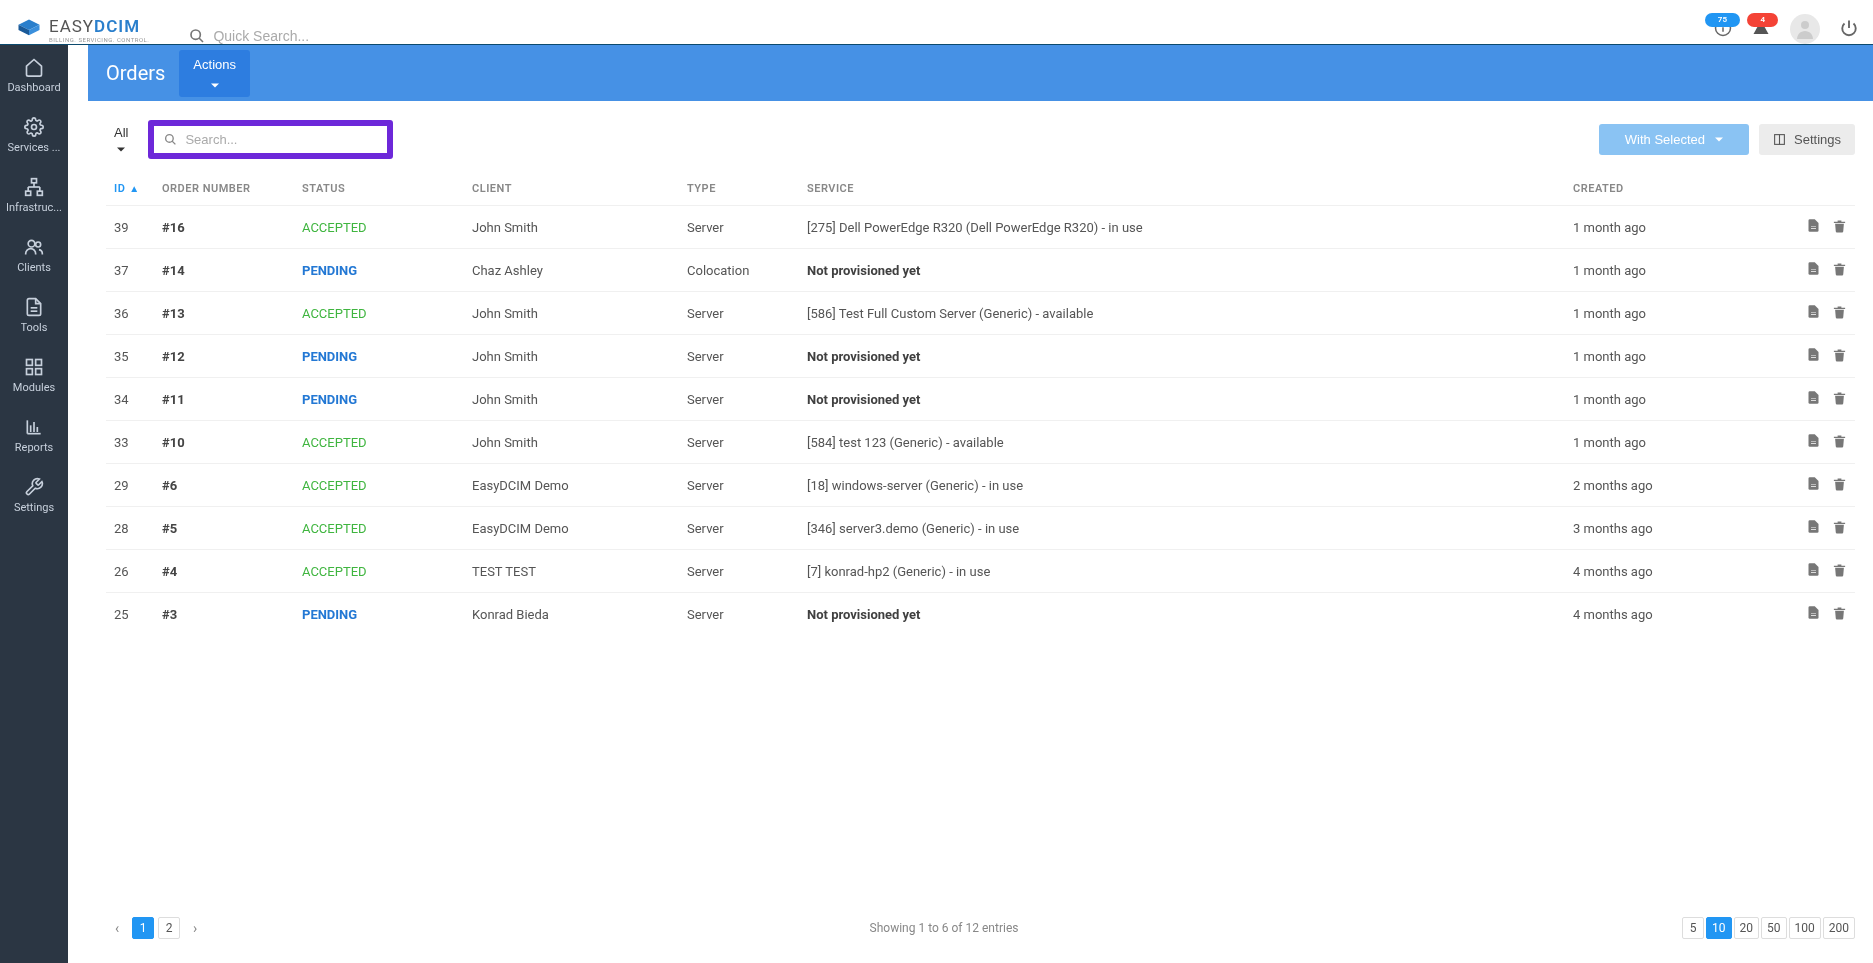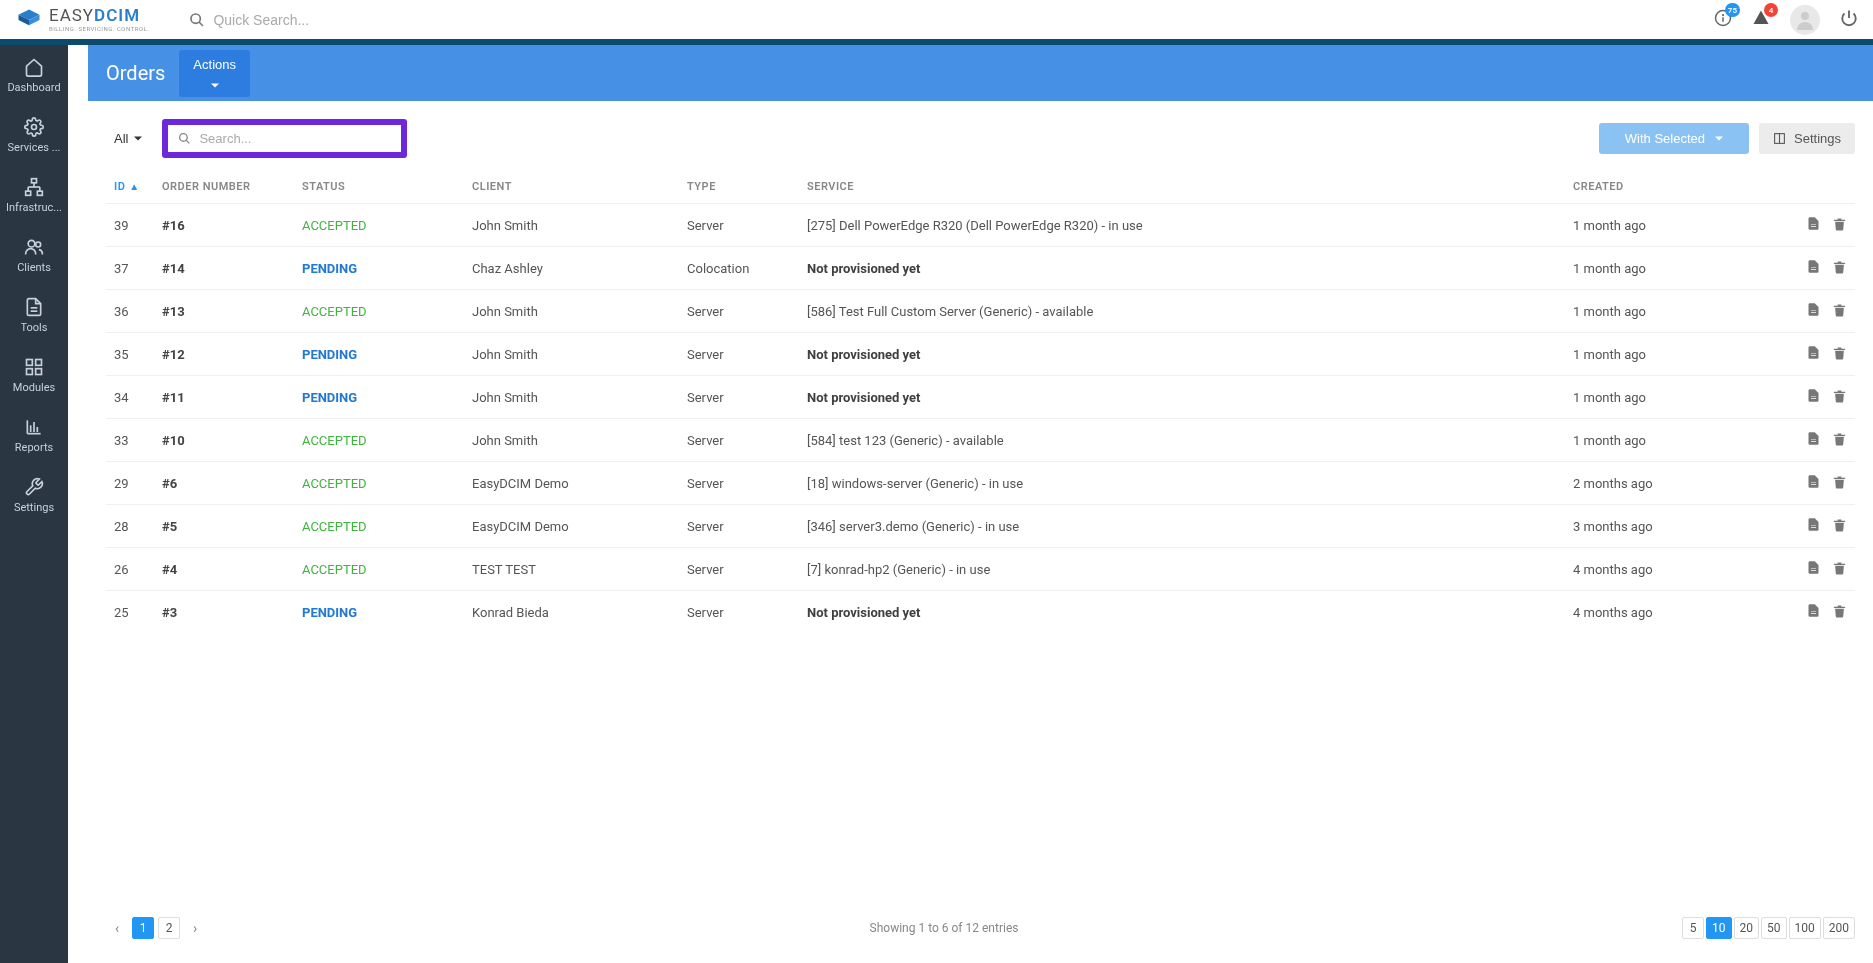--- a/index.html
+++ b/index.html
@@ -1,52 +1,52 @@
 <!DOCTYPE html>
 <html><head>
   <meta charset="utf-8">
   <style>
     * { margin: 0; padding: 0; box-sizing: border-box; }
     body { font-family: -apple-system, BlinkMacSystemFont, "Segoe UI", Roboto, Arial, sans-serif; font-size: 13px; color: #333; background: #fff; }
     
     
-    .top-header { height: 45px; background: #fff; display: flex; align-items: center; padding: 0 15px; border-bottom: 6px solid #0c4a6e; }
+    .top-header { height: 45px; background: #fff; display: flex; align-items: flex-end; padding: 0 15px; border-bottom: 1px solid #0c4a6e; }
     .logo { display: flex; align-items: center; gap: 6px; margin-right: 40px; }
     .logo-icon { width: 28px; height: 28px; }
     .logo-text { display: flex; flex-direction: column; line-height: 1; }
     .logo-main { font-size: 17px; font-weight: 400; letter-spacing: 1px; }
     .logo-easy { color: #555; }
     .logo-dcim { color: #2a7fcc; font-weight: 600; }
     .logo-sub { font-size: 6px; color: #999; letter-spacing: 0.5px; margin-top: 2px; }
     .search-bar { display: flex; align-items: center; gap: 8px; flex: 1; }
     .search-bar input { border: none; outline: none; font-size: 14px; color: #333; width: 300px; background: transparent; }
     .search-bar input::placeholder { color: #aaa; }
     .top-right { display: flex; align-items: center; gap: 20px; margin-left: auto; }
     .notif-icon { position: relative; color: #666; cursor: pointer; }
-    .badge { position: absolute; top: -6px; right: -8px; min-width: 14px; height: 14px; border-radius: 8px; font-size: 8px; display: flex; align-items: center; justify-content: center; color: #fff; padding: 0 3px; font-weight: 600; }
+    .badge { position: absolute; top: -6px; right: -8px; min-width: 14px; height: 14px; border-radius: 8px; font-size: 8px; display: flex; align-items: center; justify-content: center; color: #fff; padding: 0 13px; font-weight: 600; }
     .badge-blue { background: #2196f3; }
     .badge-red { background: #f44336; }
     .avatar { width: 30px; height: 30px; border-radius: 50%; background: #e8e8e8; display: flex; align-items: center; justify-content: center; }
     .power-icon { color: #666; cursor: pointer; }
     
     
     .sidebar { position: fixed; left: 0; top: 45px; bottom: 0; width: 68px; background: #2b3643; z-index: 10; }
     .sidebar-item { display: flex; flex-direction: column; align-items: center; justify-content: center; height: 60px; color: #c7d0dc; cursor: pointer; font-size: 12px; gap: 4px; }
     .sidebar-item svg { width: 20px; height: 20px; }
     .sidebar-label { font-size: 11px; white-space: nowrap; overflow: hidden; text-overflow: ellipsis; max-width: 80px; }
     
     
     .page-header { margin-left: 88px; background: #4691e5; height: 56px; display: flex; align-items: center; padding: 0 18px; gap: 14px; }
     .page-title { color: #fff; font-size: 20px; font-weight: 400; }
     .actions-btn { background: #2d7de0; color: #fff; border: none; padding: 7px 14px; border-radius: 3px; font-size: 13px; cursor: pointer; display: flex; align-items: center; gap: 10px; flex-direction: column; }
     
     
     .content { margin-left: 88px; padding: 18px; background: #fff; min-height: calc(100vh - 101px); position: relative; }
     .toolbar { display: flex; align-items: center; gap: 12px; margin-bottom: 12px; }
-    .filter-btn { border: none; background: transparent; padding: 6px 8px; font-size: 13px; cursor: pointer; display: flex; align-items: center; gap: 6px; color: #333; }
+    .filter-btn { border: none; background: transparent; padding: 6px 8px; font-size: 13px; cursor: pointer; display: flex; align-items: center; gap: 6px; color: #333; flex-direction: column; }
     .table-search { display: flex; align-items: center; border: 6px solid #6d28d9; border-radius: 3px; padding: 6px 10px; gap: 8px; width: 245px; }
     .table-search input { border: none; outline: none; font-size: 13px; flex: 1; }
     .table-search input::placeholder { color: #aaa; }
     .toolbar-right { margin-left: auto; display: flex; gap: 10px; }
     .btn-selected { background: #8ac3f3; color: #fff; border: none; padding: 8px 26px; border-radius: 3px; font-size: 13px; cursor: pointer; display: flex; align-items: center; gap: 10px; }
     .btn-settings { background: #ececec; color: #555; border: none; padding: 8px 14px; border-radius: 3px; font-size: 13px; cursor: pointer; display: flex; align-items: center; gap: 8px; }
     
     
     .orders-table { width: 100%; border-collapse: collapse; }
     .orders-table th { text-align: left; font-size: 11px; font-weight: 600; color: #888; padding: 10px 8px; letter-spacing: 0.5px; }

